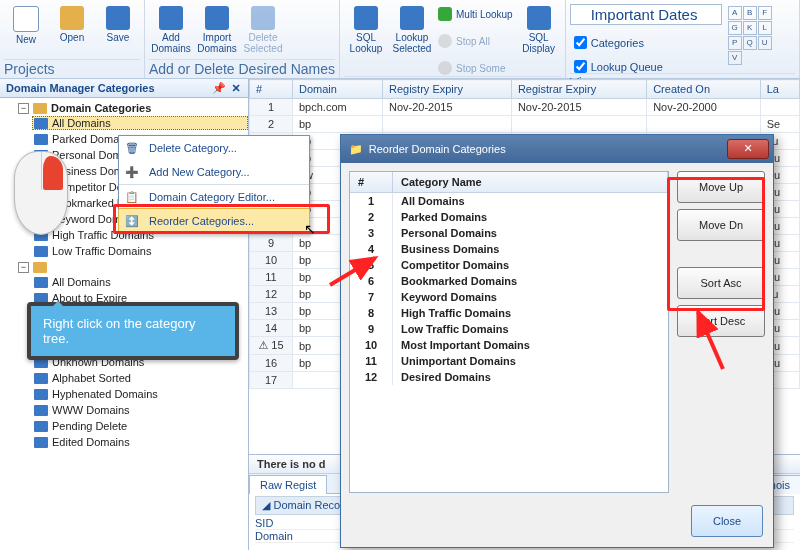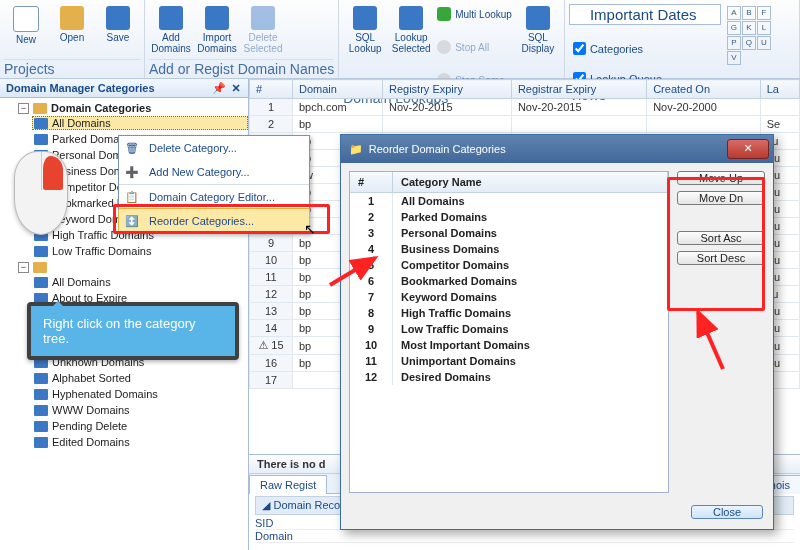--- a/index.html
+++ b/index.html
@@ -10,21 +10,21 @@
 .rgroup{display:flex;flex-direction:column;border-right:1px solid #cfd9e6;padding:0 4px}
 .rgroup-body{flex:1;display:flex;gap:2px;padding-top:4px}
 .rbtn{display:flex;flex-direction:column;align-items:center;justify-content:flex-start;width:44px;color:#1a4a8a;cursor:pointer;padding-top:2px;gap:2px}
 .rbtn .ico{width:24px;height:24px;background:#3a77c4;border-radius:3px;position:relative}
 .rbtn .ico.folder{background:#e3b04b}
 .rbtn .ico.page{background:#fff;border:1px solid #7b98b9}
 .rbtn .bl{font-size:10px;color:#1a4a8a;text-align:center;line-height:11px}
 .rgroup-label{text-align:left;font-size:14px;color:#436ea0;padding:1px 0;border-top:1px solid #d6e0ec}
 .rbtn.small{flex-direction:row;width:auto;gap:4px;align-items:center;padding:1px 2px;font-size:10px}
 .rbtn.small .ico{width:14px;height:14px}
-.rcol{display:flex;flex-direction:column;justify-content:center;gap:17px}
+.rcol{display:flex;flex-direction:column;justify-content:center;gap:11px}
 .rcheck{display:flex;align-items:center;gap:4px;font-size:11px;color:#1a4a8a;padding:0 4px}
 .rcheck input{margin:0}
 .rtitle{color:#1a4a8a;font-size:15px;padding:1px 20px}
 .letterbox{display:flex;flex-wrap:wrap;width:54px;gap:1px;align-content:flex-start;padding-top:2px}
 .letterbox span{width:12px;height:12px;border:1px solid #a9bed6;font-size:8px;text-align:center;line-height:12px;color:#355a89}
 
 
 .main{display:flex;height:calc(100% - 78px)}
 .side{width:248px;border-right:1px solid #a9bed6;display:flex;flex-direction:column;background:#fff}
 .side-header{background:linear-gradient(#f3f8fe,#dbe8f7);border-bottom:1px solid #a9bed6;padding:3px 6px;display:flex;align-items:center;gap:6px;color:#1a4a8a;font-weight:bold}
@@ -80,21 +80,21 @@
 .dlg-title{background:linear-gradient(#5e83af,#41689a);height:28px;display:flex;align-items:center;color:#fff;padding-left:8px;gap:6px}
 .dlg-title .spacer{flex:1}
 .dlg-close{width:40px;height:18px;margin-right:4px;background:linear-gradient(#d96a64,#b63a32);border:1px solid #7a211b;border-radius:3px;color:#fff;text-align:center;line-height:16px;font-size:11px;cursor:pointer}
 .dlg-body{display:flex;padding:8px;gap:8px}
 .dlg-list{flex:1;background:#fff;border:1px solid #9fb3cd;height:320px;overflow:auto}
 .dlg-list table{width:100%;border-collapse:collapse;font-size:11px}
 .dlg-list th{background:linear-gradient(#f6f9fd,#e3ecf6);border-bottom:1px solid #c4d1e1;border-right:1px solid #c4d1e1;padding:4px 8px;text-align:left;font-weight:bold;color:#222}
 .dlg-list td{padding:2px 8px;font-weight:bold}
 .dlg-list td.num{width:26px;text-align:center;border-right:1px solid #e2e8f0}
 .dlg-side{width:88px;display:flex;flex-direction:column;gap:6px;align-items:stretch}
-.wbtn{background:linear-gradient(#fdfdfd,#e4e4e4);border:1px solid #7a7a7a;border-radius:3px;padding:0 0;text-align:center;font-size:11px;cursor:pointer}
+.wbtn{background:linear-gradient(#fdfdfd,#e4e4e4);border:1px solid #7a7a7a;border-radius:3px;padding:9px 0;text-align:center;font-size:11px;cursor:pointer}
 .dlg-side .gap{height:14px}
 .dlg-red{position:absolute;right:8px;top:42px;width:92px;height:128px;border:3px solid #f22;border-radius:2px;pointer-events:none}
 .dlg-footer{display:flex;justify-content:flex-end;padding:4px 10px 10px}
 .wbtn.close{background:linear-gradient(#eaf4ff,#cfe4fa);border-color:#5a86b8;color:#1a4a8a;width:70px}
 
 
 .arrow{position:absolute;pointer-events:none}
 .arrow svg{overflow:visible}
 </style>
 </head>
@@ -131,21 +131,21 @@
             <div class="ico"></div>
             <div class="bl">Import
 Domains</div>
           </div>
     <div class="rbtn" style="opacity:.45">
             <div class="ico"></div>
             <div class="bl">Delete
 Selected</div>
           </div>
    </div>
-   <div class="rgroup-label">Add or Regist Domain Names</div>
+   <div class="rgroup-label">Add or Delete Desired Names</div>
   </div>
   <div class="rgroup">
    <div class="rgroup-body">
     <div class="rbtn">
             <div class="ico"></div>
             <div class="bl">SQL
 Lookup</div>
           </div>
     <div class="rbtn">
             <div class="ico"></div>

